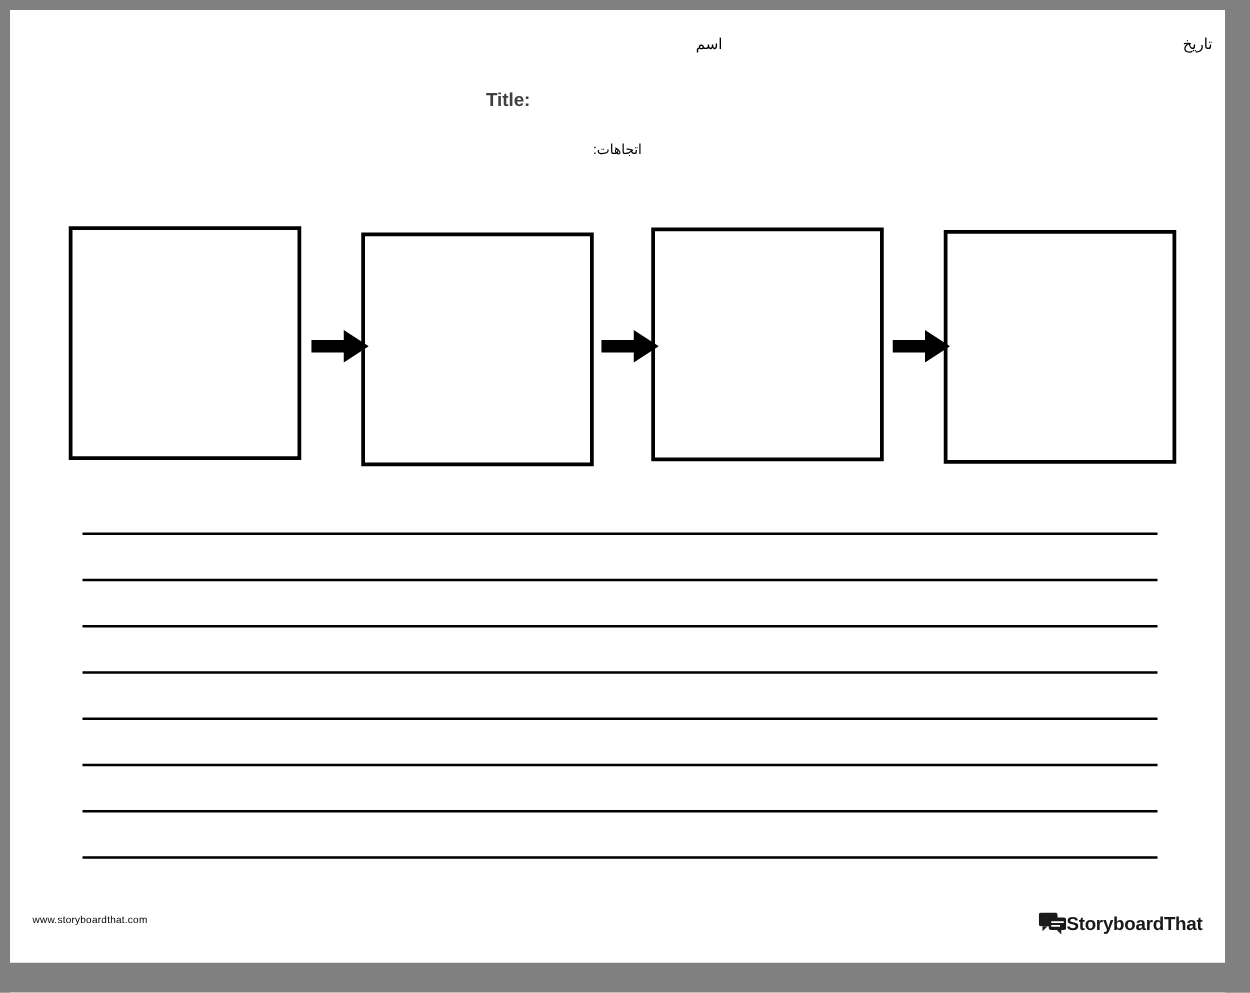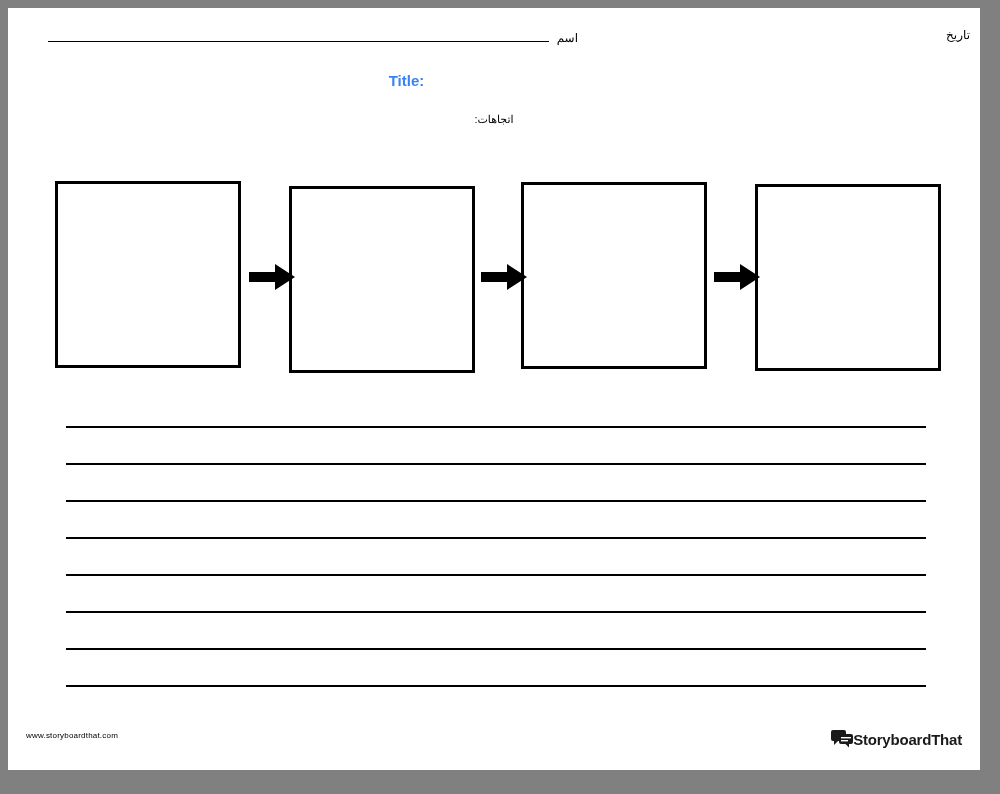--- a/index.html
+++ b/index.html
@@ -69,21 +69,21 @@
 
   
   .hdr {
     position: absolute;
     top: 20px;
     height: 24px;
     display: flex;
     align-items: baseline;
     direction: rtl;
   }
-  .hdr-name { left: 40px; width: 530px; }
+  .hdr-name { left: 40px; width: 530px; flex-direction: column; }
   .hdr-date { left: 700px; width: 262px; flex-direction: column; }
   .hdr-label {
     font-size: 12px;
     color: #000;
     white-space: nowrap;
     margin-left: 8px;
   }
   .hdr-rule {
     flex: 1 1 auto;
     border-bottom: 1.5px solid #000;
@@ -91,21 +91,21 @@
   }
 
   .title {
     position: absolute;
     top: 64px;
     left: 0;
     width: 797px;
     text-align: center;
     font-size: 15px;
     font-weight: bold;
-    color: #3b82f6;
+    color: #404040;
   }
 
   .directions {
     position: absolute;
     top: 105px;
     left: 0;
     width: 972px;
     text-align: center;
     font-size: 11px;
     color: #000;

